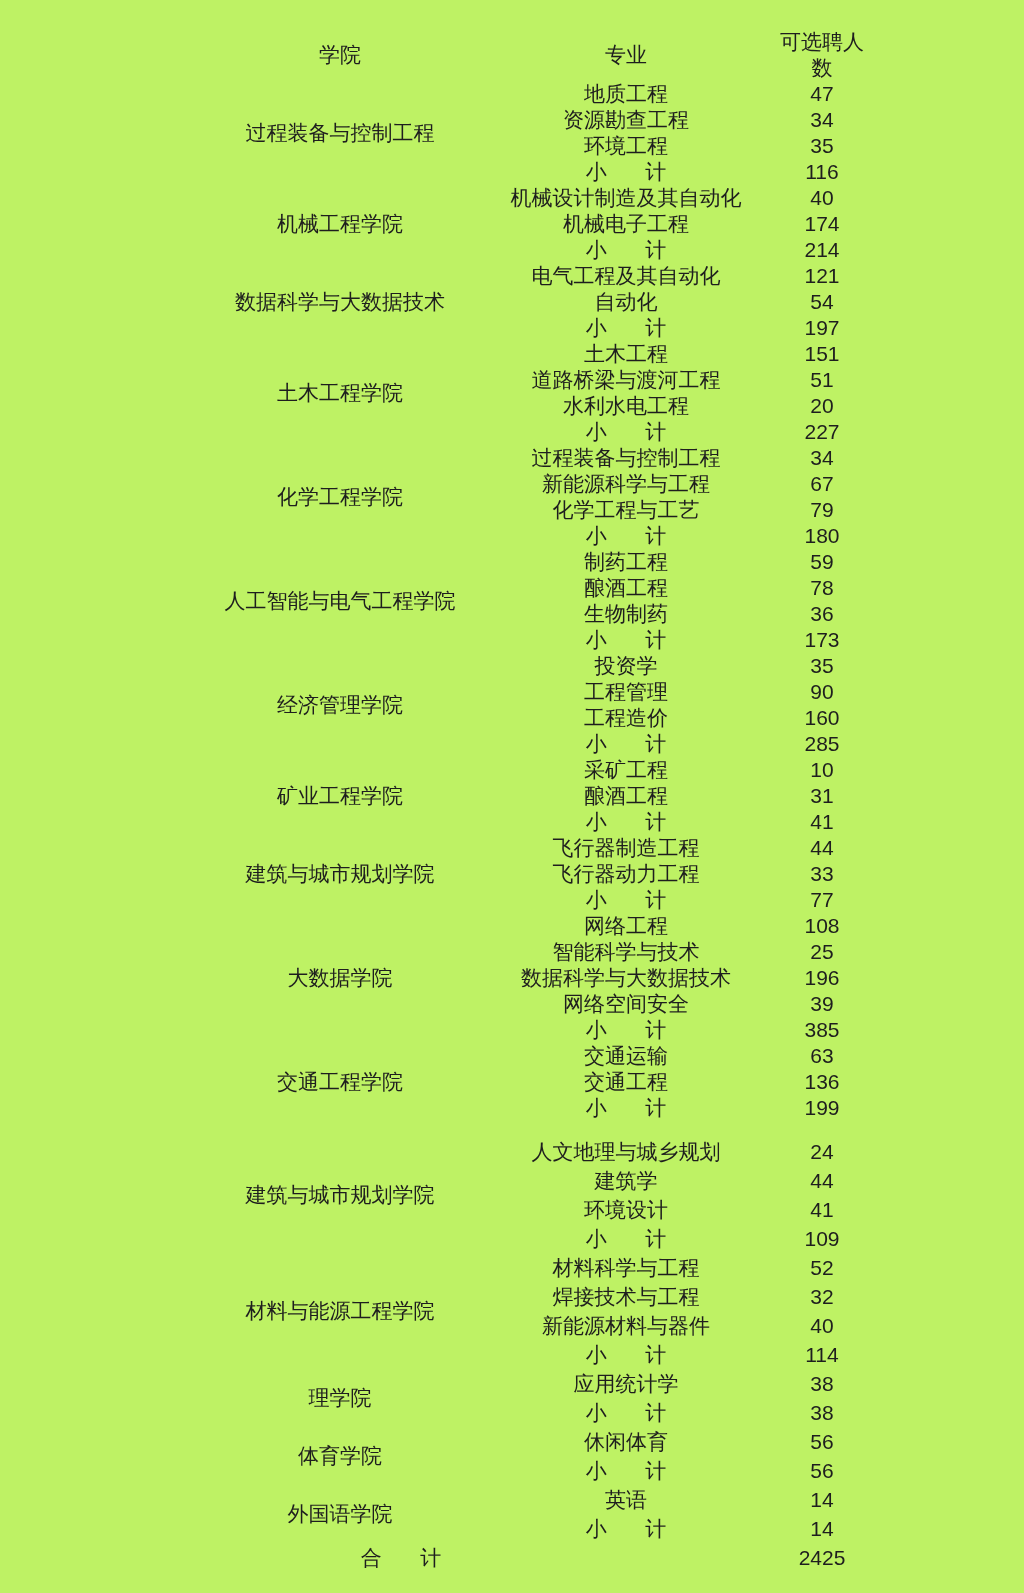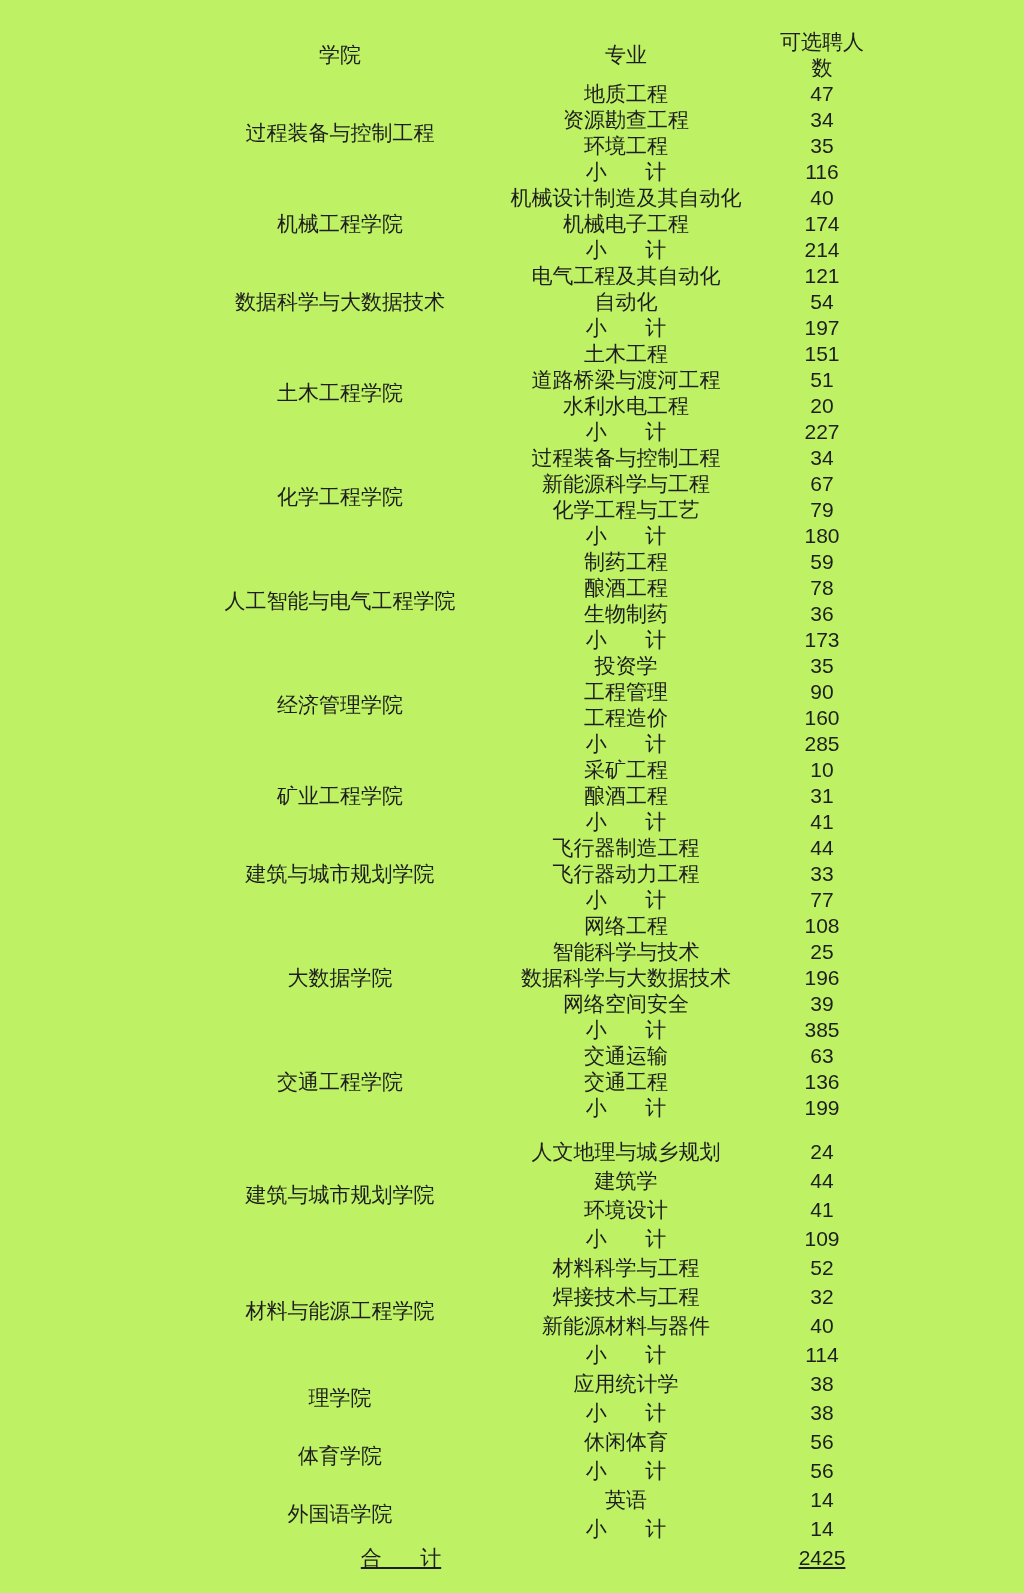--- a/index.html
+++ b/index.html
@@ -44,21 +44,21 @@
     vertical-align: middle;
   }
   tr.sec1 td.major, tr.sec1 td.num { height: 26px; line-height: 26px; }
   tr.sec2 td.major, tr.sec2 td.num { height: 29px; line-height: 29px; }
   td.college { line-height: 26px; }
   tr.gap-row td { height: 16px; line-height: 16px; }
 
   
   td.subtotal, td.total-label { word-spacing: 1.55em; }
 
-  tr.total-row td { height: 29px; line-height: 29px; text-decoration: underline; }
+  tr.total-row td { height: 29px; line-height: 29px; }
   td.total-label { padding-right: 170px; }
 </style>
 </head>
 <body>
 
 <div class="page">
   <table class="recruit-table">
     <colgroup>
       <col class="c-college">
       <col class="c-major">

